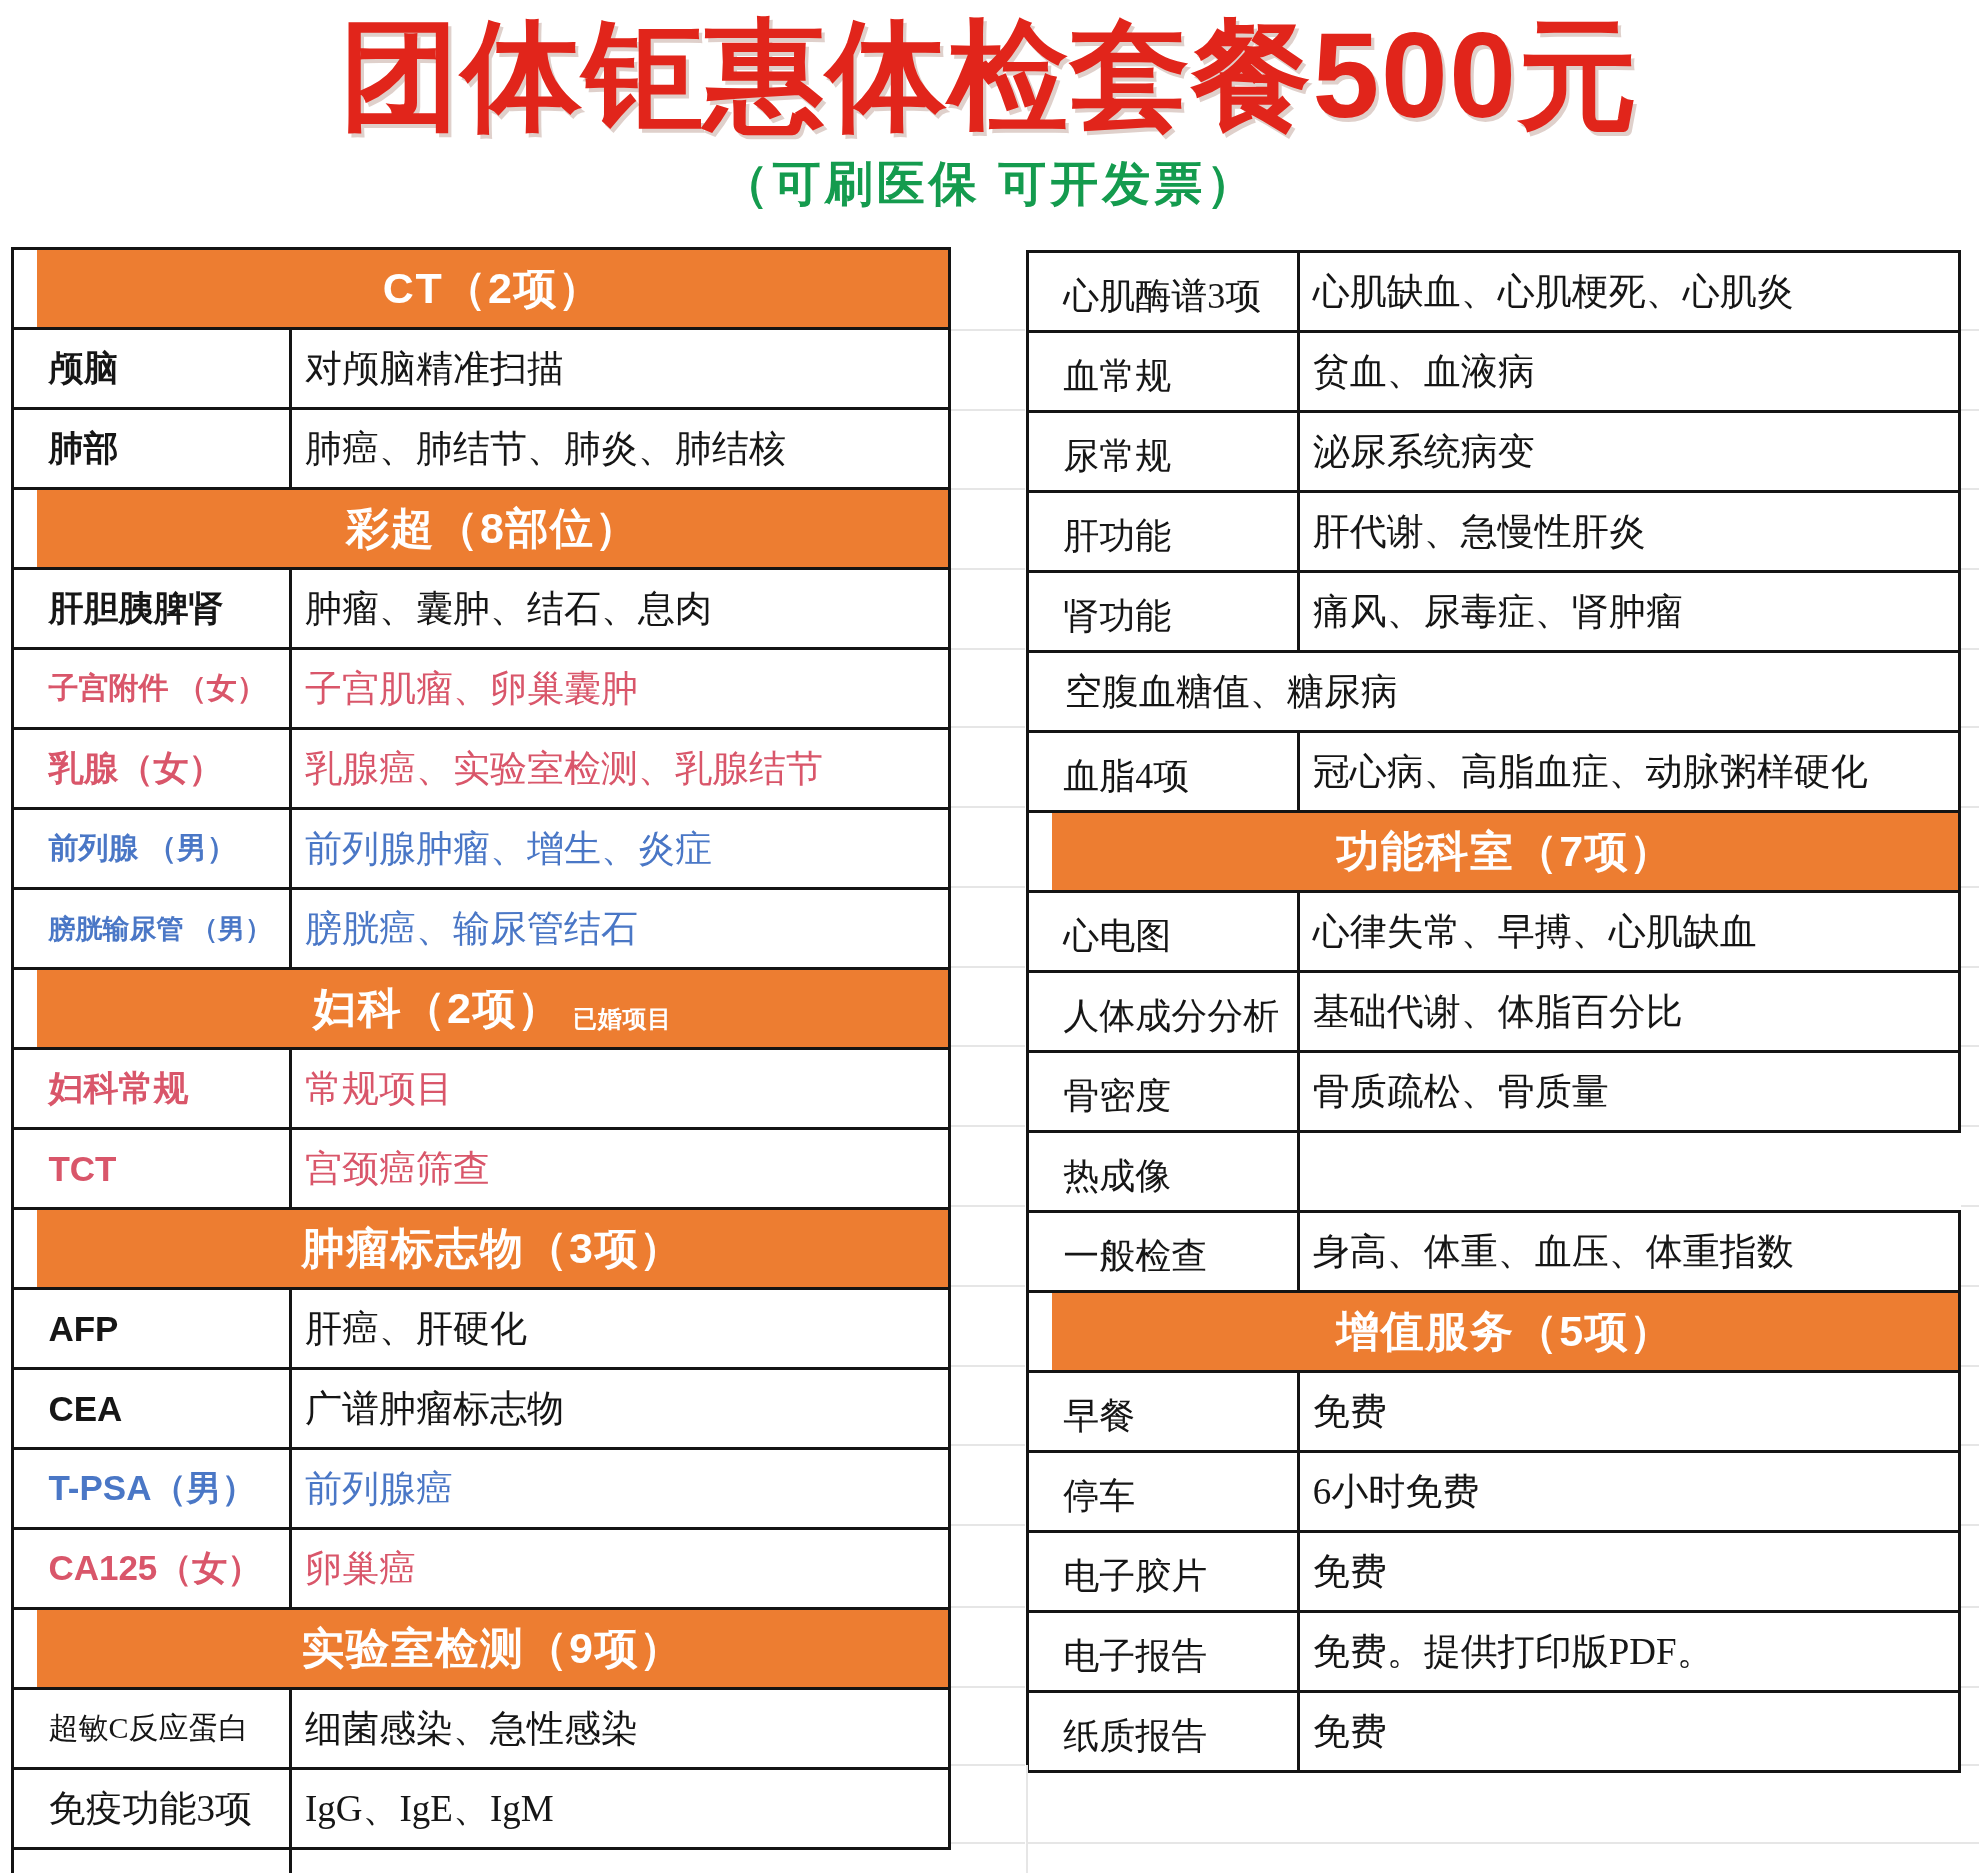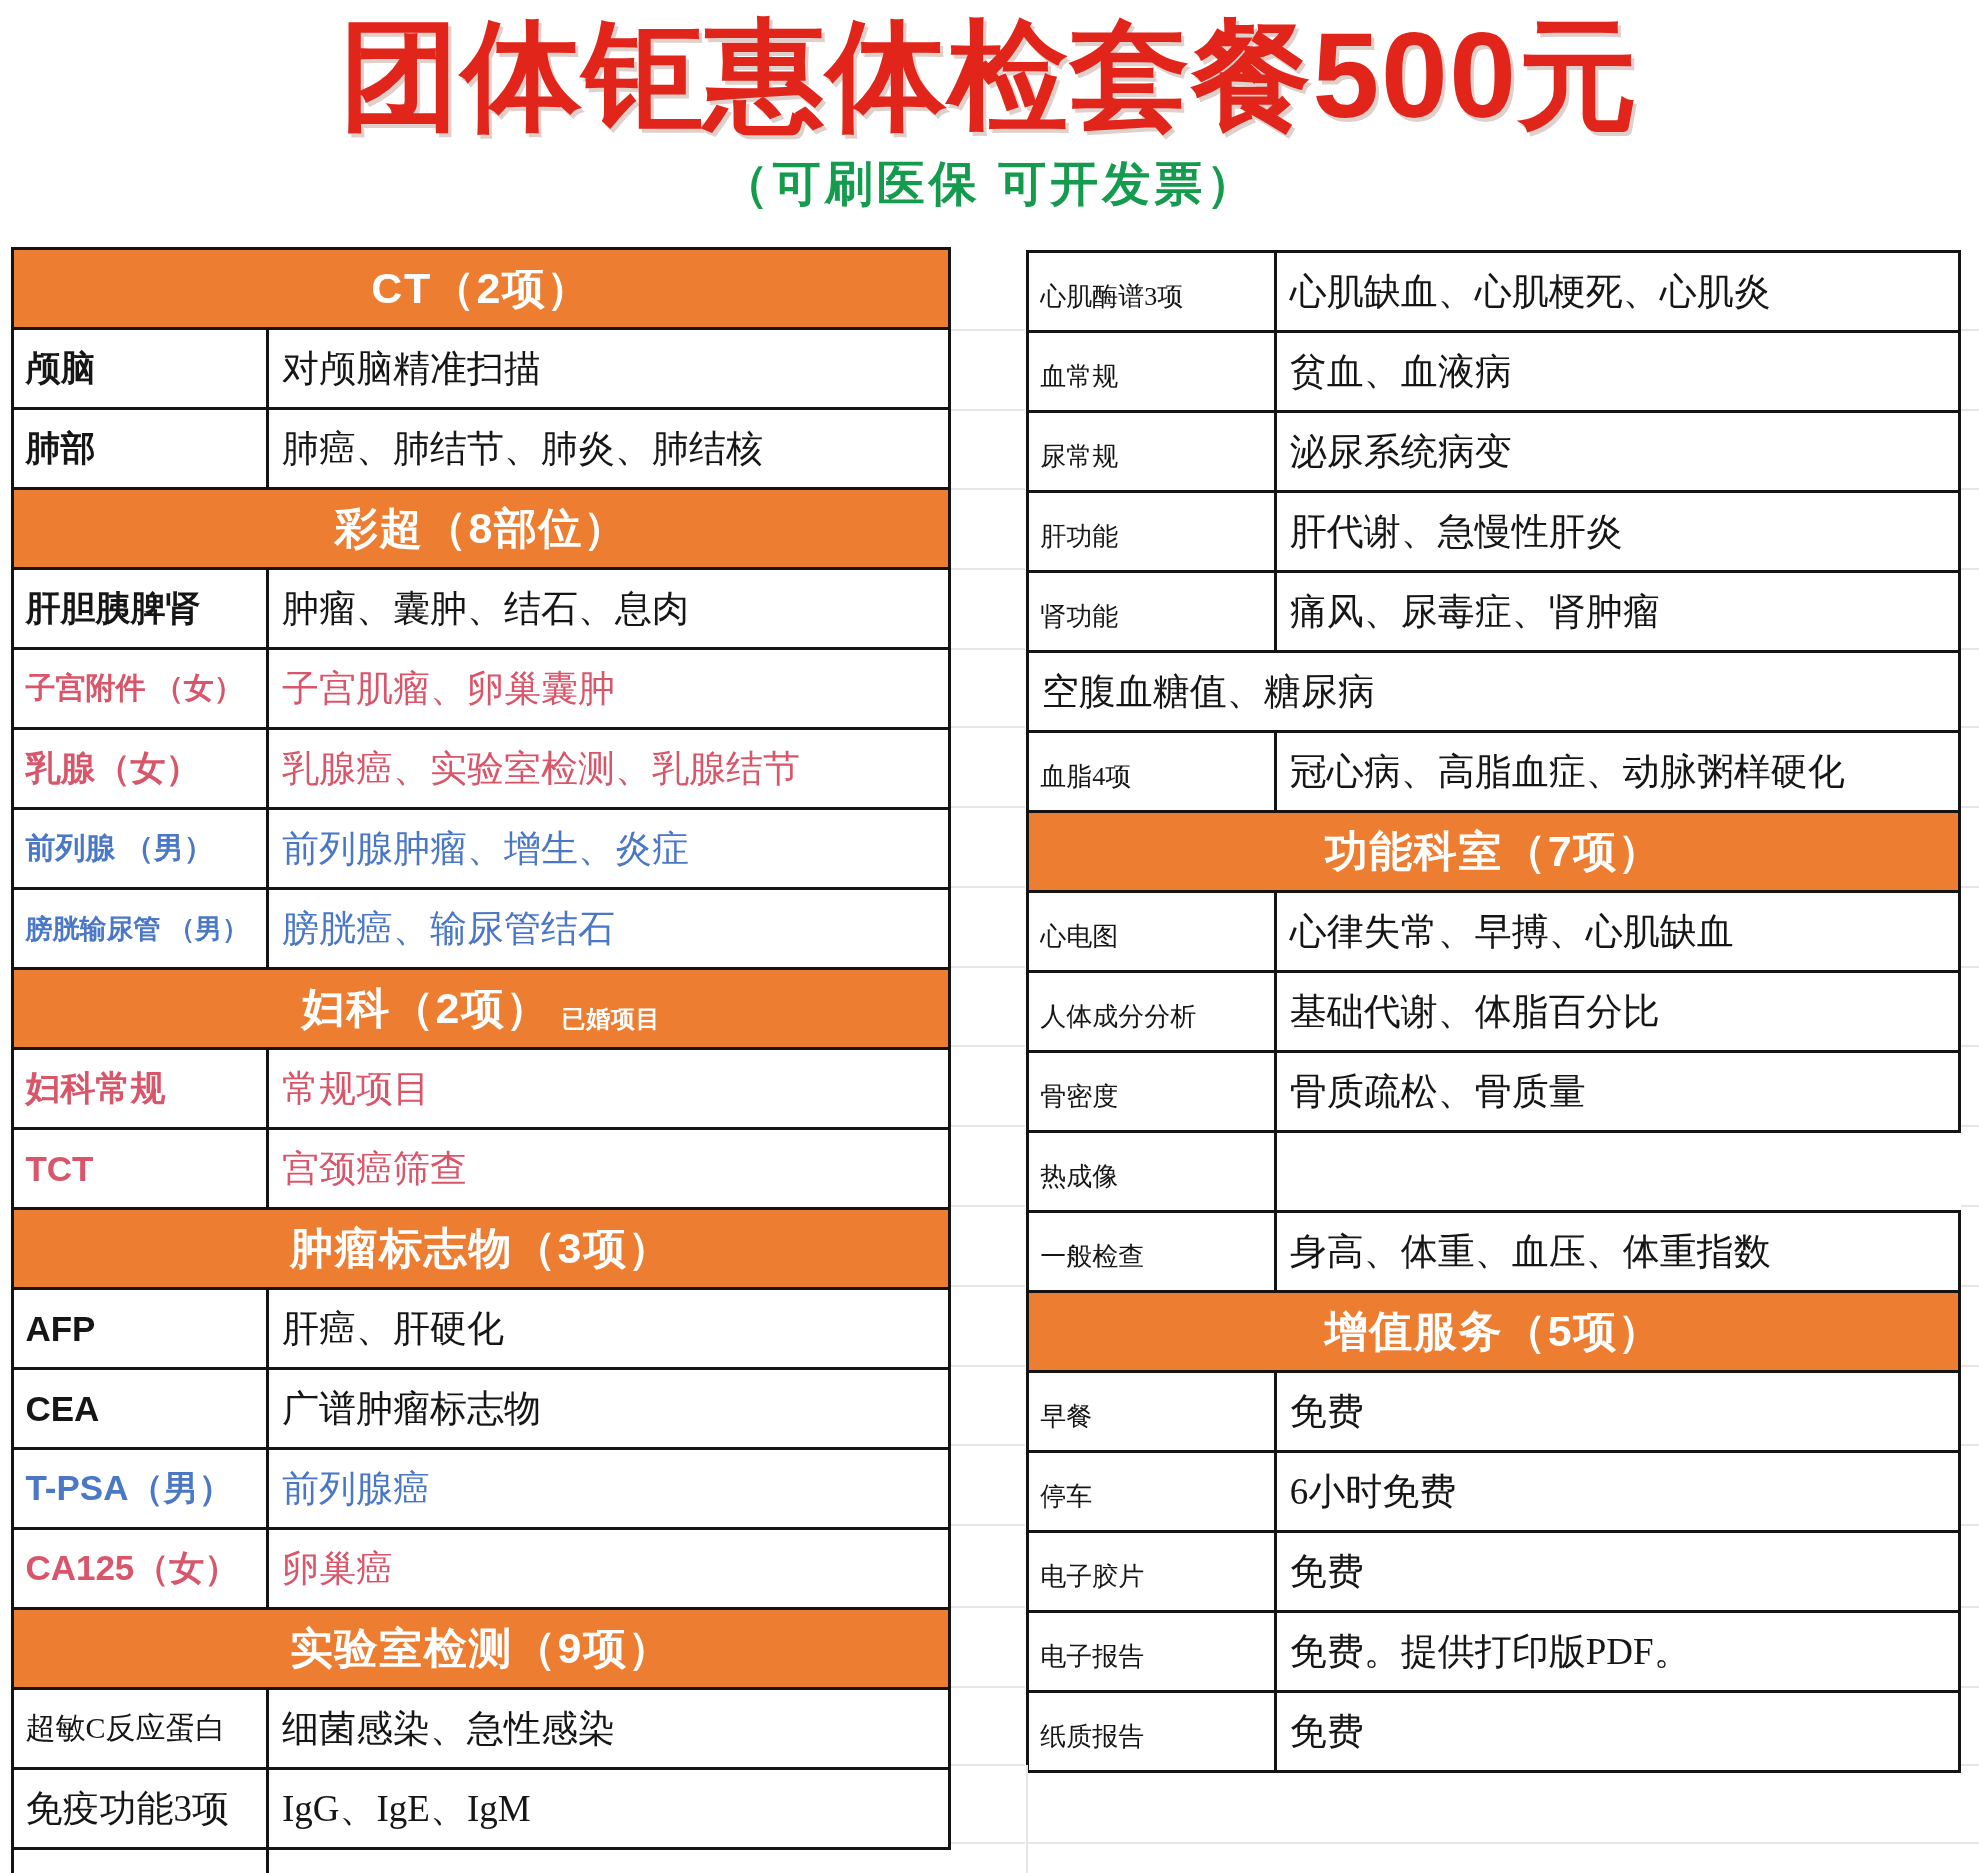--- a/index.html
+++ b/index.html
@@ -8,36 +8,36 @@
   .title{position:absolute;left:0;right:0;top:3.2px;height:145px;line-height:145px;
          text-align:center;font-size:120px;font-weight:900;letter-spacing:1.6px;
          color:var(--red);text-shadow:3.2px 4px 0 rgba(140,85,70,.28);white-space:nowrap;}
   .subtitle{position:absolute;left:0;right:0;top:150px;height:67px;line-height:67px;
          text-align:center;font-size:48px;font-weight:800;letter-spacing:4px;
          color:var(--green);white-space:nowrap;}
   .tbl{position:absolute;box-sizing:border-box;border-top:3.2px solid var(--bk);
        border-left:3.2px solid var(--bk);display:flex;flex-direction:column;}
   #left-table{left:11.2px;top:247px;width:940px;}
   #right-table{left:1026px;top:250px;width:935px;}
-  .row{display:flex;box-sizing:border-box;border-bottom:3.2px solid var(--bk);}
+  .row{display:flex;box-sizing:border-box;border-bottom:3.2px solid var(--bk);padding-left:23px;}
   #left-table .row{height:80px;}
   #right-table .row{height:80px;}
   .row.stub{height:30px;border-bottom:none;}
   .cell{box-sizing:border-box;display:flex;align-items:center;overflow:hidden;}
   .lab{width:255px;min-width:255px;border-right:3.2px solid var(--bk);padding-left:11.2px;}
   #right-table .lab{width:248px;min-width:248px;}
   .val{flex:1;border-right:3.2px solid var(--bk);padding-left:12.8px;}
   .val.noR{border-right:none;}
   .hdr{flex:1;border-right:3.2px solid var(--bk);background:var(--orange);
        justify-content:center;color:#fff;font-weight:800;font-size:43px;letter-spacing:1.6px;}
   .hdr .note{font-size:24px;font-weight:700;margin-left:11.2px;margin-top:21px;letter-spacing:0.8px;}
   
   .san{font-family:"Liberation Sans","DejaVu Sans",sans-serif;font-weight:700;font-size:35px;}
   .ser{font-family:"Liberation Serif","DejaVu Serif",serif;font-weight:400;font-size:37px;}
-  #right-table .lab span{font-size:26px;margin-top:9px;}
+  #right-table .lab span{font-size:36px;margin-top:9px;}
   .sz38{font-size:30px !important;}
   .sz34{font-size:27px !important;}
   .c-black{color:#161616;}
   .c-rose{color:var(--rose);}
   .c-blue{color:var(--blue);}
   
   .gl{position:absolute;background:#e6e6e6;}
 </style>
 </head>
 <body>

